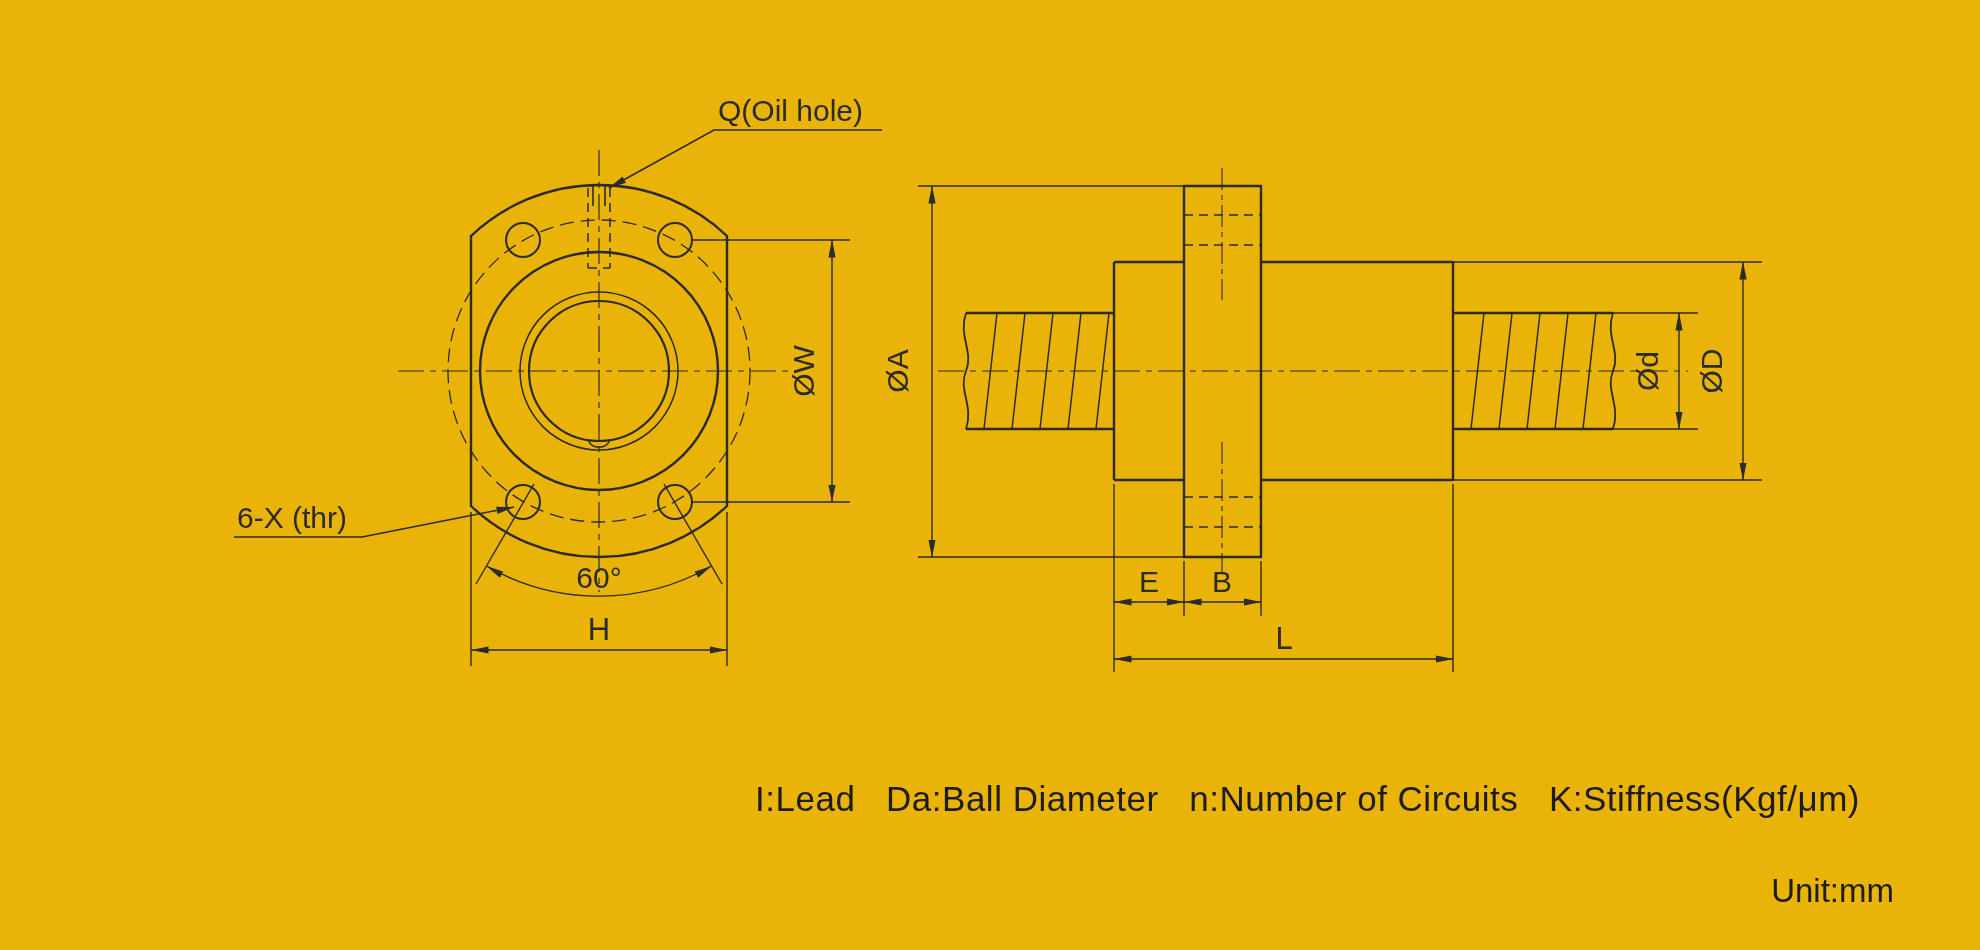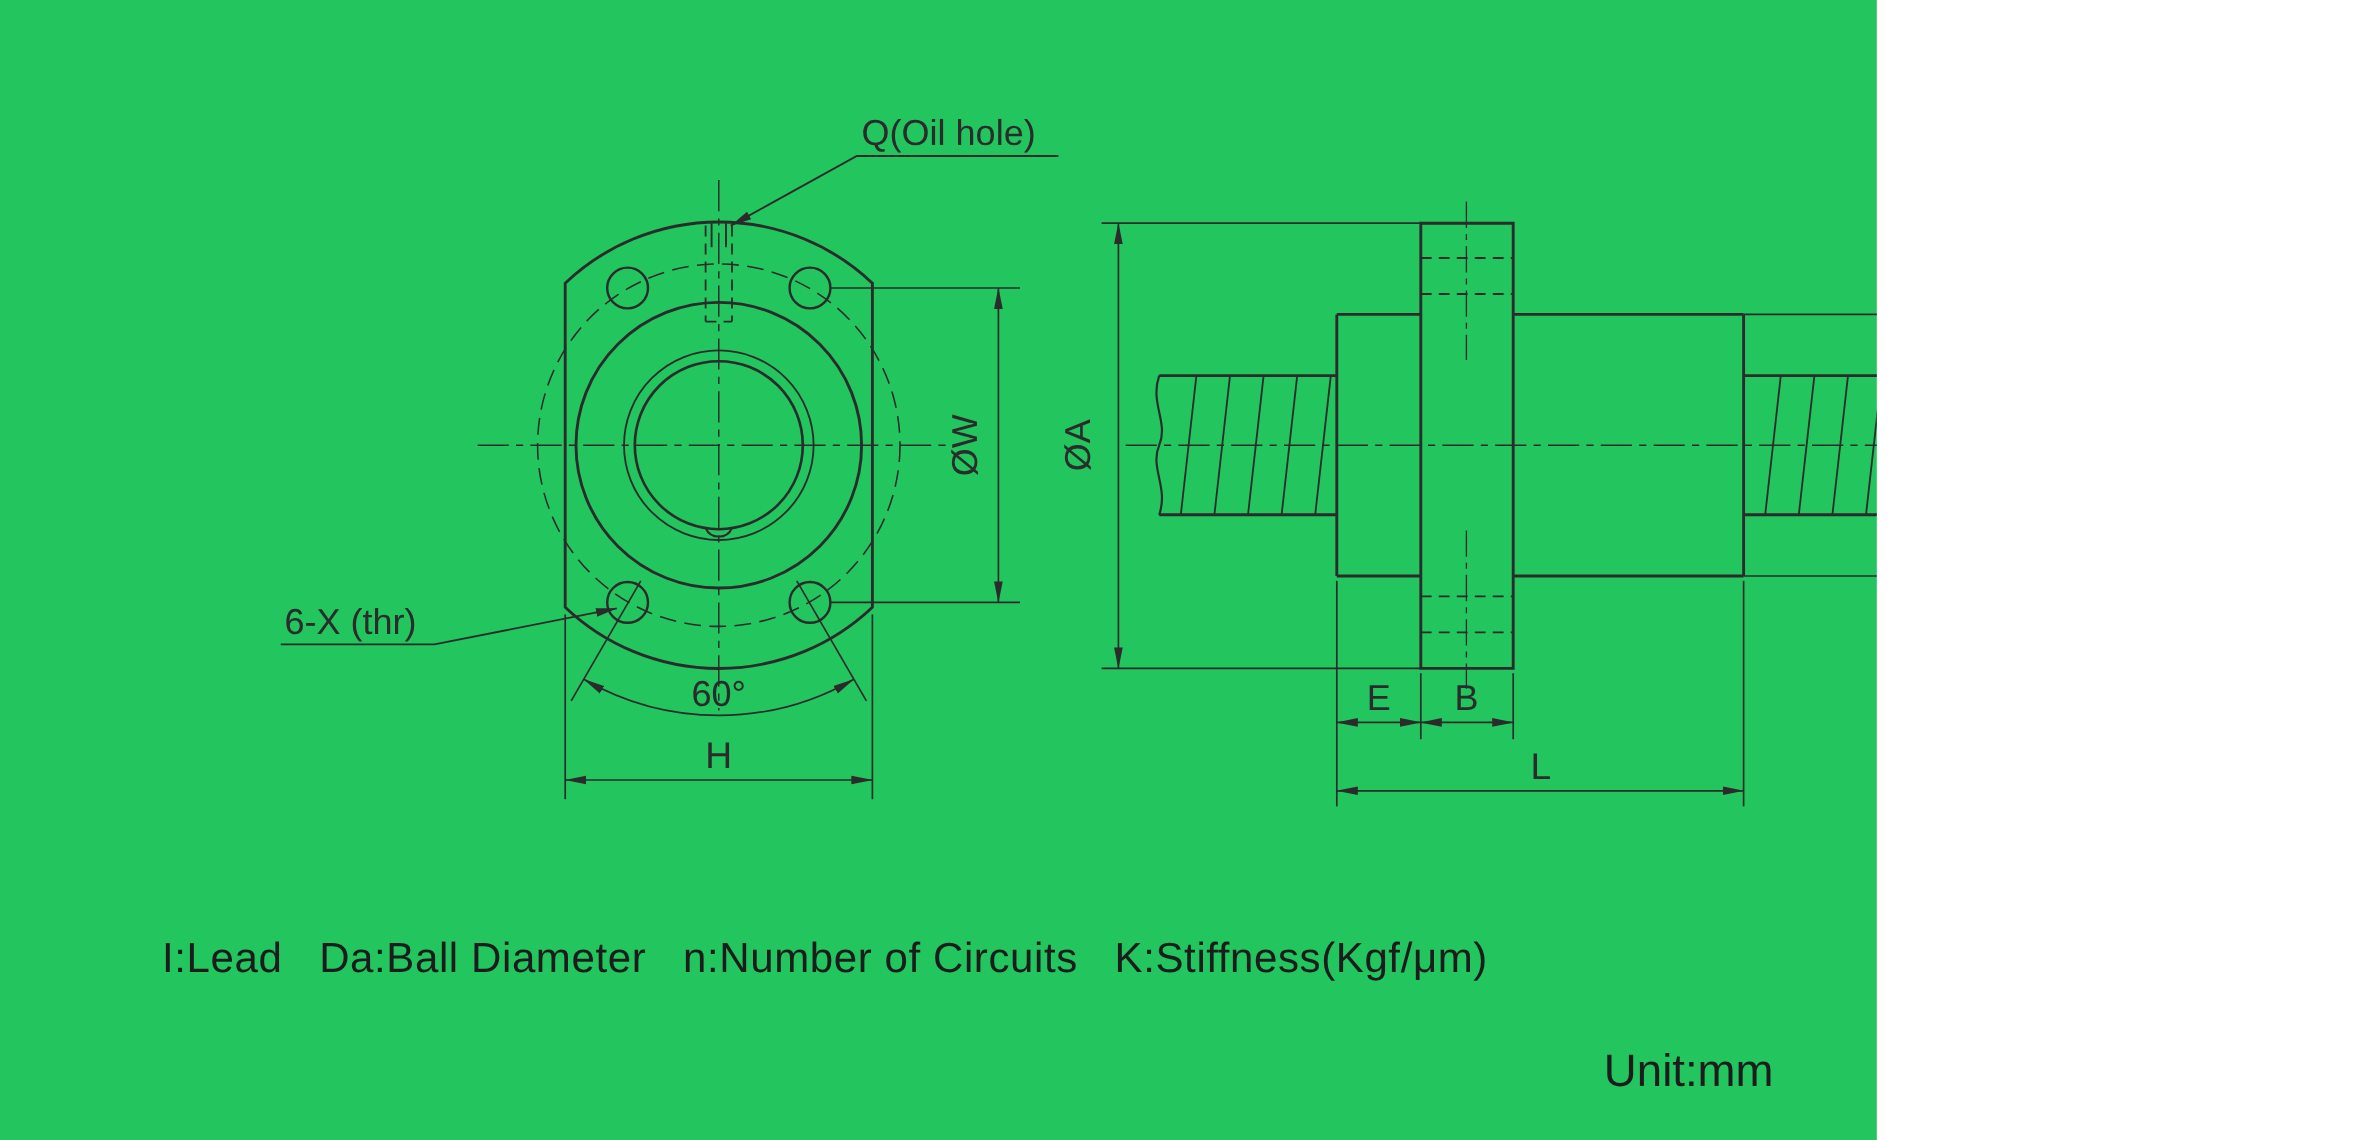--- a/index.html
+++ b/index.html
@@ -1,22 +1,22 @@
 <!DOCTYPE html>
 <html><head>
 <meta charset="utf-8">
 <style>
   html,body{margin:0;padding:0;background:#ffffff;}
-  #stage{position:relative;width:1564px;height:950px;background:#22c55e;overflow:hidden;
+  #stage{position:relative;width:1980px;height:950px;background:#eab308;overflow:hidden;
          font-family:"Liberation Sans", sans-serif;color:#1f1f1f;}
   svg{position:absolute;left:0;top:0;}
   svg text{font-family:"Liberation Sans", sans-serif;fill:#2b2b2b;}
-  .legend-line{position:absolute;left:135px;width:1740px;text-align:left;
+  .legend-line{position:absolute;left:120px;width:1740px;text-align:right;
                font-size:35px;letter-spacing:.5px;white-space:pre;color:#1c1c1c;}
-  .unit-label{position:absolute;right:86px;top:872px;font-size:38px;white-space:pre;color:#1c1c1c;}
+  .unit-label{position:absolute;right:86px;top:872px;font-size:33px;white-space:pre;color:#1c1c1c;}
 </style>
 </head>
 <body>
 
 <div id="stage">
 
 <svg width="1980" height="950" viewBox="0 0 1980 950">
   <defs>
     <marker id="arr" viewBox="0 0 18 8" refX="17.5" refY="4" markerWidth="18" markerHeight="8" markerUnits="userSpaceOnUse" orient="auto-start-reverse">
       <path d="M 18 4 L 0 0.4 L 0 7.6 Z" fill="#2b2b2b"></path>

